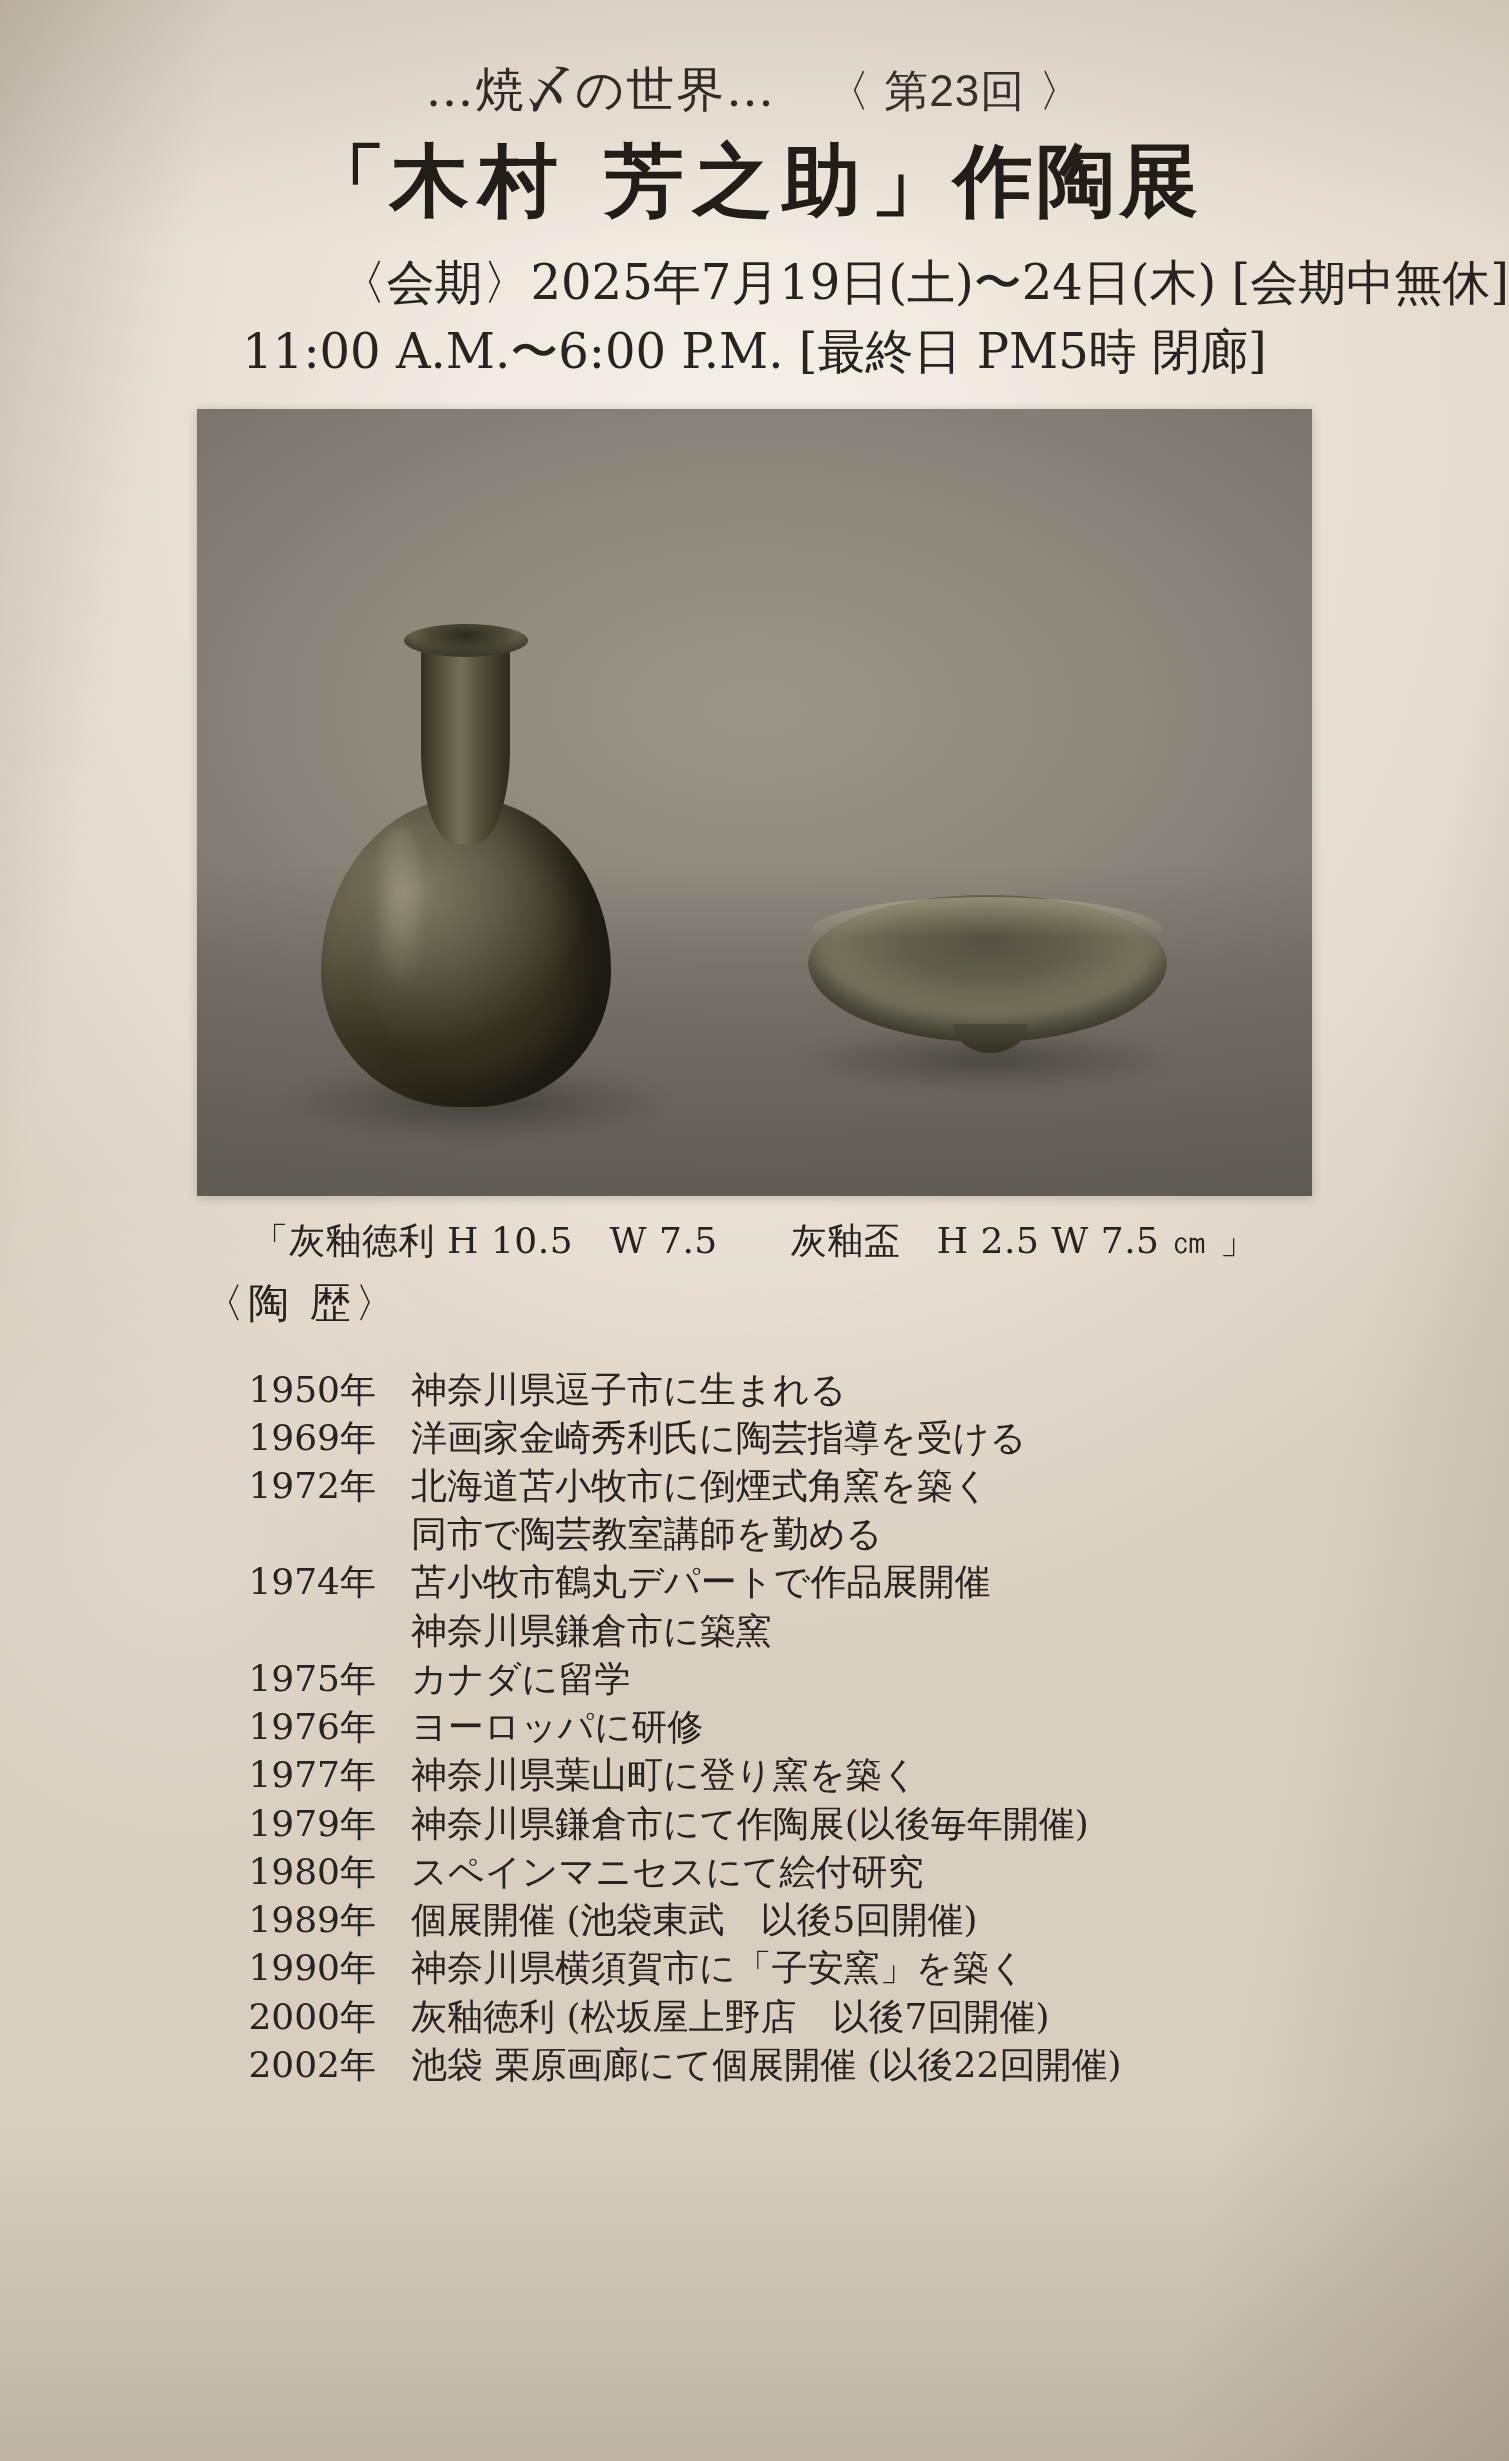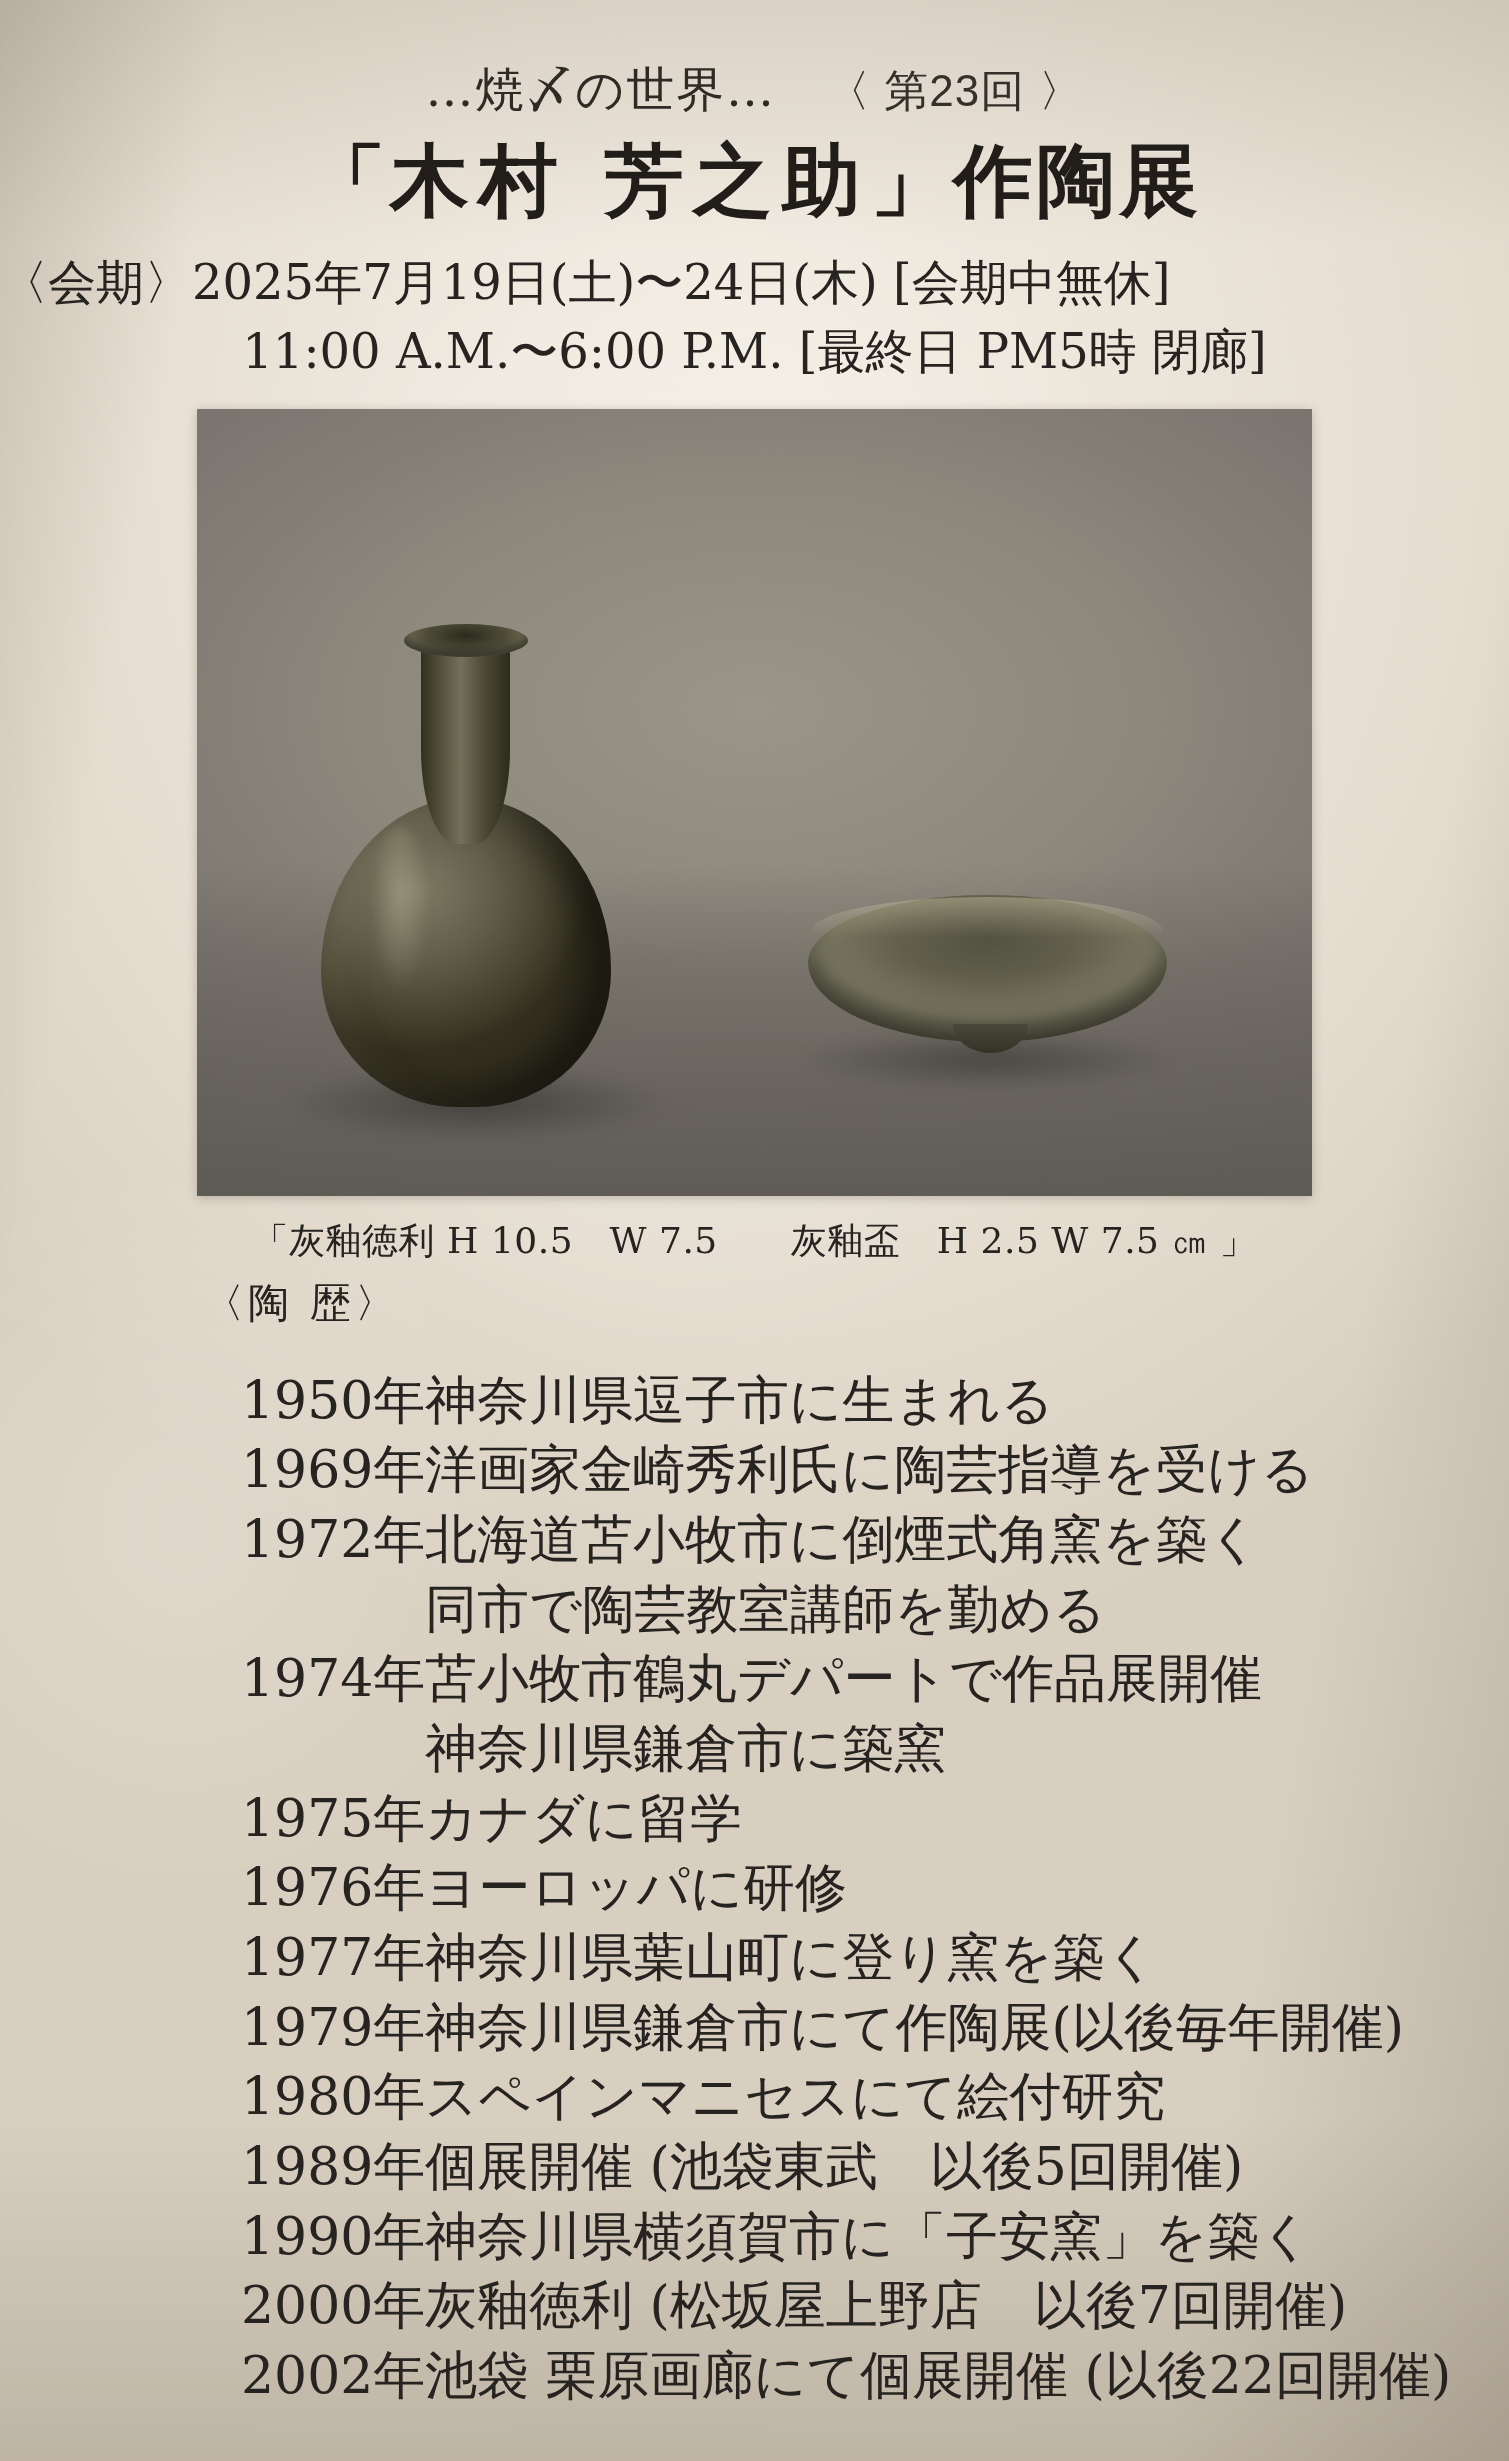--- a/index.html
+++ b/index.html
@@ -74,21 +74,21 @@
     margin-top: 15.4px;
     font-weight: 700;
     color: #211e1a;
     text-shadow: 0 1px 0 rgba(255,255,255,0.35);
     font-family: "DejaVu Serif", serif;
   }
   .title .name {
     letter-spacing: 9.7px;
   }
   .dates {
-    text-align: left;
+    text-align: right;
     font-size: 48px;
     margin-top: 25px;
     letter-spacing: 0px;
     color: #262320;
     font-family: "DejaVu Serif", serif;
   }
   .hours {
     text-align: center;
     font-size: 48px;
     margin-top: 5px;
@@ -239,26 +239,25 @@
     color: #262320;
     font-family: "DejaVu Serif", serif;
   }
   .history {
     margin: 35px 0 0 0;
     padding: 0 0 0 241px;
   }
   .hist-row {
     display: flex;
     align-items: baseline;
-    font-size: 52px;
+    font-size: 36px;
     line-height: 1.34;
     color: #262320;
     font-family: "DejaVu Serif", serif;
     white-space: nowrap;
-    gap: 14px;
   }
   .hist-year {
     width: 170px;
     flex: 0 0 170px;
     text-align: right;
     padding-right: 35px;
     box-sizing: border-box;
     letter-spacing: 0px;
   }
   .hist-text {

